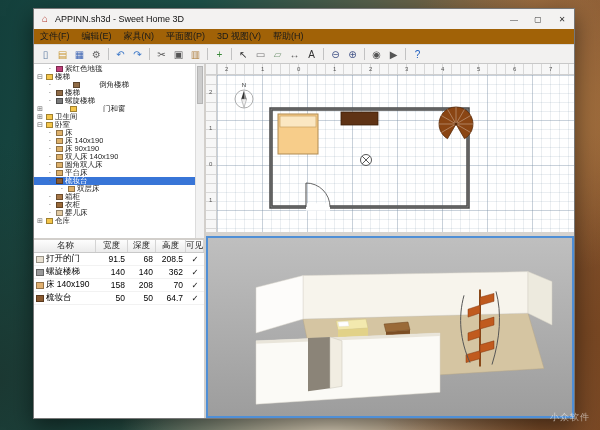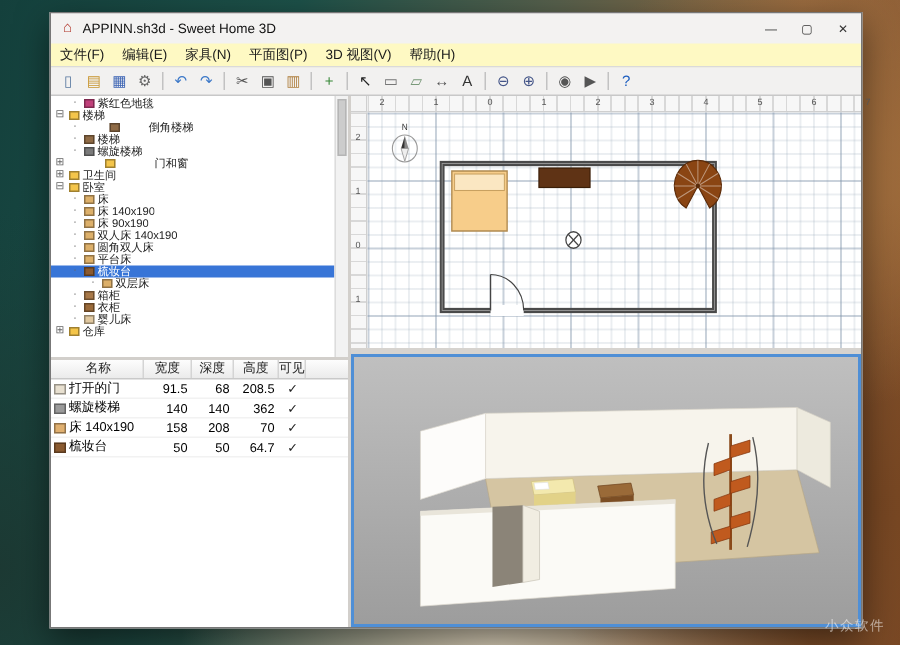--- a/index.html
+++ b/index.html
@@ -11,27 +11,27 @@
   radial-gradient(300px 220px at 55% 102%, rgba(238,228,206,.9), rgba(238,228,206,0) 70%),
   radial-gradient(240px 340px at 0% 88%, rgba(28,56,50,.95), rgba(28,56,50,0) 70%),
   linear-gradient(105deg,#14403c 0%,#1d5149 28%,#57604c 52%,#96693f 75%,#7c4a27 100%);}
 .window{position:absolute;left:33px;top:8px;width:542px;height:411px;background:#f0f0f0;border:1px solid #777;
  box-shadow:0 8px 22px rgba(0,0,0,.5);display:flex;flex-direction:column}
 .titlebar{height:20px;background:#f3f2f1;display:flex;align-items:center;padding-left:5px;font-size:9px;color:#111;flex:0 0 auto}
 .app-icon{width:12px;font-size:10px;line-height:12px;color:#b03327;margin-right:4px;text-align:center}
 .title{flex:1;white-space:nowrap;overflow:hidden}
 .win-controls{display:flex;height:100%}
 .win-btn{width:24px;display:flex;align-items:center;justify-content:center;font-size:8px;color:#333}
-.menubar{height:16px;background:#fef9c3;border-bottom:1px solid #dadada;display:flex;align-items:center;font-size:9px;color:#1a1a1a;flex:0 0 auto}
+.menubar{height:16px;background:#a16207;border-bottom:1px solid #dadada;display:flex;align-items:center;font-size:9px;color:#1a1a1a;flex:0 0 auto}
 .menu-item{padding:0 6px;line-height:15px}
 .toolbar{height:19px;background:#f2f1f0;border-bottom:1px solid #c8c8c8;display:flex;align-items:center;padding:0 3px;flex:0 0 auto}
 .tb{width:15px;height:15px;display:flex;align-items:center;justify-content:center;font-size:10px;border-radius:2px;margin:0 1px}
 .tbsep{width:1px;height:12px;background:#c2c2c2;margin:0 3px}
 .main{flex:1;display:flex;min-height:0}
-.left{width:200px;flex:0 0 auto;display:flex;flex-direction:column;background:#fff;border-right:2px solid #d2cfcb}
+.left{width:172px;flex:0 0 auto;display:flex;flex-direction:column;background:#fff;border-right:2px solid #d2cfcb}
 .tree{height:176px;flex:0 0 auto;position:relative;background:#fff;border-bottom:2px solid #d2cfcb;overflow:hidden}
 .tree-items{position:absolute;left:0;top:0;right:9px;bottom:0;padding-top:1px}
 .tree-item{height:8px;display:flex;align-items:center;font-size:7.5px;line-height:8px;color:#222;white-space:nowrap}
 .tree-item.sel{background:#3875d7;color:#fff}
 .toggle{width:8px;font-size:7px;color:#666;text-align:center;flex:0 0 auto}
 .ticon{width:7px;height:6px;margin:0 2px;flex:0 0 auto;border:0.5px solid rgba(0,0,0,.35)}
 .tlabel{overflow:hidden}
 .tree-scroll{position:absolute;right:0;top:0;width:9px;height:100%;background:#f2f2f2;border-left:1px solid #dcdcdc}
 .thumb{position:absolute;left:1px;top:2px;width:6px;height:38px;background:#cccccc;border:1px solid #b5b5b5}
 .furn-table{flex:1;background:#fff;font-size:8.5px;overflow:hidden}

